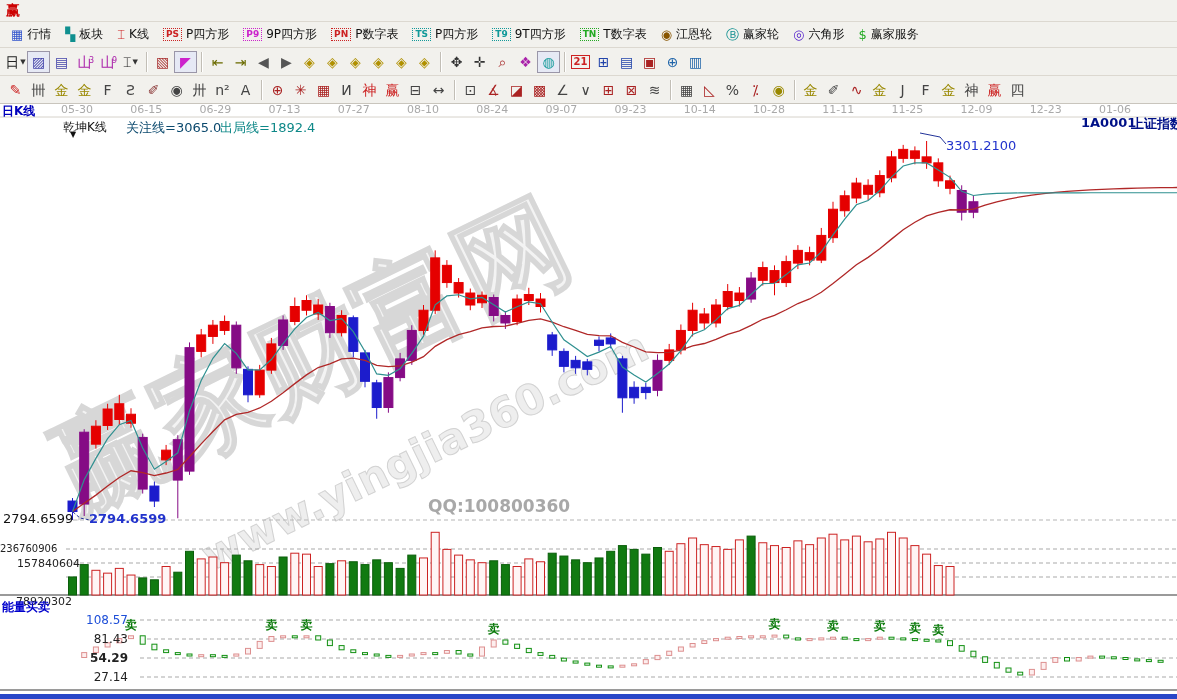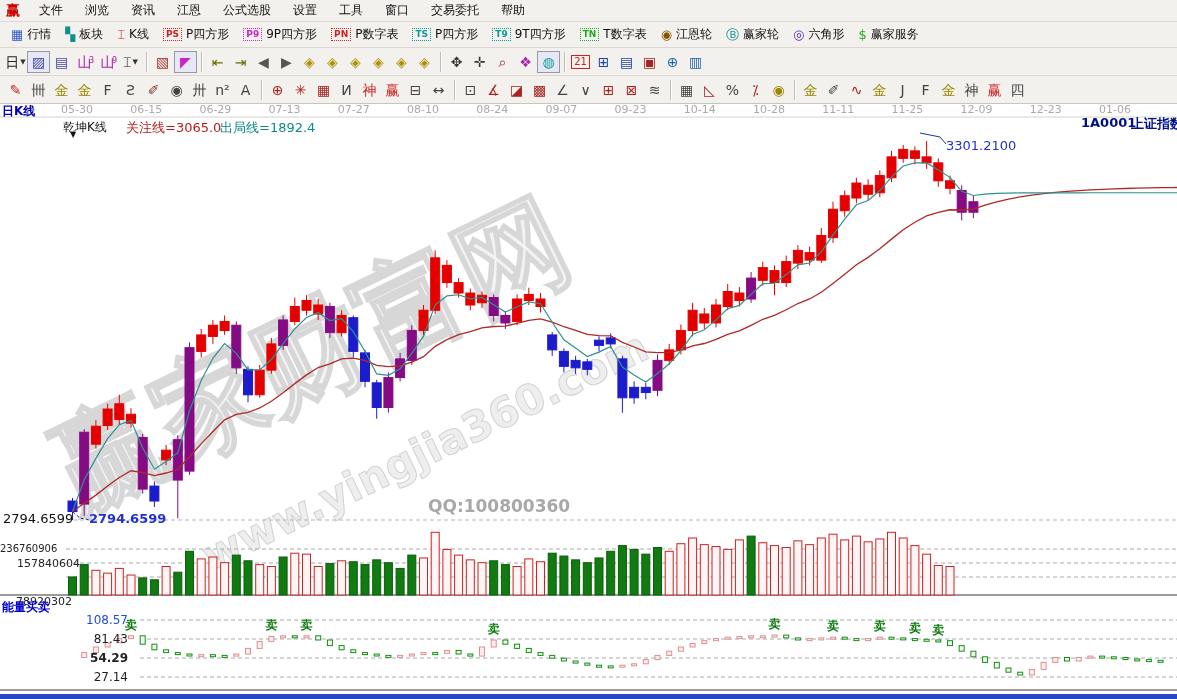--- a/index.html
+++ b/index.html
@@ -20,21 +20,21 @@
   .tb3 { position:absolute; left:0; top:48px; width:1177px; height:28px; background:#f2f1ed;
          border-bottom:1px solid #dcd8d0; display:flex; align-items:center; padding-left:4px; }
   .tb4 { position:absolute; left:0; top:76px; width:1177px; height:28px; background:#f2f1ed;
          border-bottom:1px solid #c9c5bd; display:flex; align-items:center; padding-left:4px; }
   .tb-icon { width:23px; height:22px; display:flex; align-items:center; justify-content:center;
              font-size:14px; line-height:22px; border:1px solid transparent; position:relative; }
   .tb-icon.active { border:1px solid #9a96a8; background:#e6e9f5; }
   .tb-sub { font-size:8px; position:absolute; right:1px; bottom:0; }
   .tb-drop { font-size:7px; color:#333; margin-left:1px; }
   .tb-sep { width:1px; height:20px; background:#c2beb6; margin:0 4px; box-shadow:1px 0 0 #ffffff; }
-  .tb-badge21 { font-size:10px; font-weight:normal; border:1px solid currentColor; padding:0 2px; line-height:12px; }
+  .tb-badge21 { font-size:10px; font-weight:bold; border:1px solid currentColor; padding:0 2px; line-height:12px; }
 
   
   .chart-region { position:absolute; left:0; top:104px; width:1177px; height:591px; background:#fff; }
   #plot { position:absolute; left:0; top:0; z-index:3; }
   .lbl { position:absolute; white-space:nowrap; z-index:4; }
   .wm-big { position:absolute; left:60px; top:300px; z-index:1; font-size:110px; font-weight:bold;
             color:#f3f3f3; -webkit-text-stroke:2px #d7d7d7; transform:rotate(-26deg); transform-origin:left center;
             white-space:nowrap; letter-spacing:2px; }
   .wm-www { position:absolute; left:205px; top:430px; z-index:1; font-size:42px; font-weight:bold;
             color:#eeeeee; -webkit-text-stroke:1px #d2d2d2; transform:rotate(-26deg); transform-origin:left center;
@@ -42,21 +42,20 @@
   .wm-qq { position:absolute; left:428px; top:392px; z-index:2; font-size:17px; color:#a8a8a8; font-weight:bold; }
   .bottom-strip { position:absolute; left:0; top:694px; width:1177px; height:5px; background:#2846c8; }
 </style>
 </head>
 <body>
 
 <div class="app">
 
   <div class="menubar">
     <span class="logo">赢</span>
-    <span id="menu-items"><span class="menu-item">文件</span><span class="menu-item">浏览</span><span class="menu-item">资讯</span><span class="menu-item">江恩</span><span class="menu-item">公式选股</span><span class="menu-item">设置</span><span class="menu-item">工具</span><span class="menu-item">窗口</span><span class="menu-item">交易委托</span><span class="menu-item">帮助</span></span>
   </div>
 
   <div class="tb2" id="tb2">
       <div class="tb2-btn">
         <span class="tb2-ic" style="color: rgb(51, 85, 204);">▦</span>
         <span>行情</span>
       </div>
       <div class="tb2-btn">
         <span class="tb2-ic" style="color: rgb(15, 143, 143);">▚</span>
         <span>板块</span>
@@ -708,21 +707,21 @@
         <text x="768.5" y="524.099" font-size="12" font-weight="bold" fill="#0a7a0a">卖</text>
         <text x="827" y="526.199" font-size="12" font-weight="bold" fill="#0a7a0a">卖</text>
         <text x="873.8" y="526.199" font-size="12" font-weight="bold" fill="#0a7a0a">卖</text>
         <text x="908.9" y="528.299" font-size="12" font-weight="bold" fill="#0a7a0a">卖</text>
         <text x="932.3" y="529.699" font-size="12" font-weight="bold" fill="#0a7a0a">卖</text>
       </svg>
 
     <span class="lbl" style="left:2px;top:-1px;color:#0000bb;font-weight:bold;font-size:12px;">日K线</span>
     <span class="lbl" style="left:63px;top:15px;color:#111;font-size:12px;">乾坤K线</span>
     <span class="lbl" style="left:70px;top:26px;color:#111;font-size:8px;">▼</span>
-    <span class="lbl" style="left:126px;top:15px;color:#b91c1c;font-size:13px;">关注线=3065.0</span>
+    <span class="lbl" style="left:126px;top:15px;color:#0c4a6e;font-size:13px;">关注线=3065.0</span>
     <span class="lbl" style="left:220px;top:15px;color:#0e8888;font-size:13px;">出局线=1892.4</span>
     <span class="lbl" style="left:1081px;top:11px;color:#001188;font-weight:bold;font-size:13px;">1A0001</span>
     <span class="lbl" style="left:1131px;top:11px;color:#001188;font-weight:bold;font-size:13px;">上证指数</span>
     <span class="lbl" style="left:946px;top:34px;color:#2233cc;font-size:13px;">3301.2100</span>
     <span class="lbl" style="left:89px;top:407px;color:#2233cc;font-weight:bold;font-size:13px;">2794.6599</span>
     <span class="lbl" style="left:3px;top:407px;color:#111;font-size:13px;">2794.6599</span>
 
     <span class="lbl" style="left:0;top:439px;width:72px;text-align:left;color:#222;font-size:10px;">236760906</span>
     <span class="lbl" style="left:8px;top:453px;width:72px;text-align:right;color:#222;font-size:11px;">157840604</span>
     <span class="lbl" style="left:0;top:491px;width:72px;text-align:right;color:#222;font-size:11px;">78920302</span>

